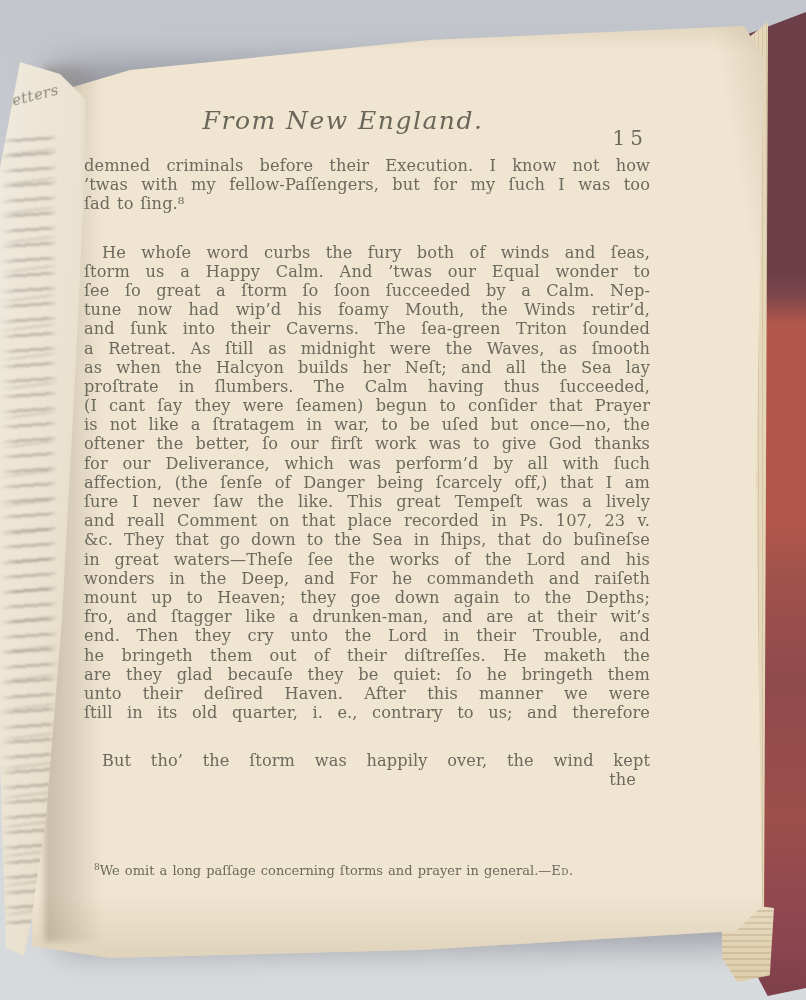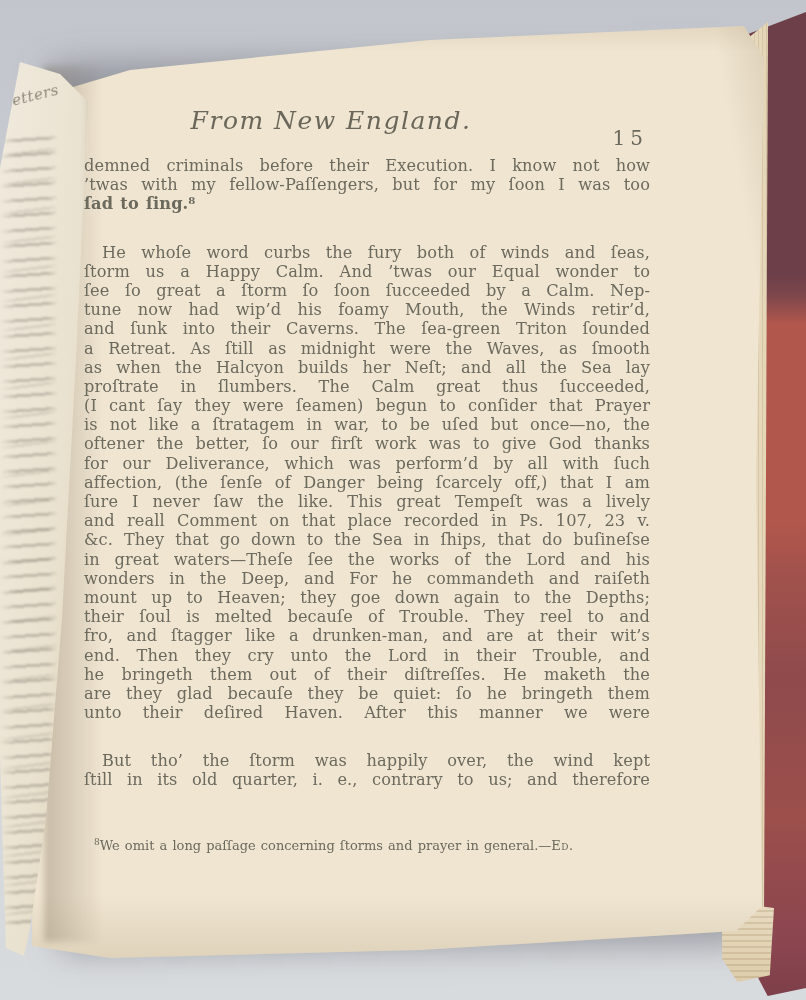--- a/index.html
+++ b/index.html
@@ -82,35 +82,35 @@
     -webkit-mask-image:linear-gradient(90deg, rgba(0,0,0,0), #000 28%, #000 82%, rgba(0,0,0,0));
     mask-image:linear-gradient(90deg, rgba(0,0,0,0), #000 28%, #000 82%, rgba(0,0,0,0));
     filter:blur(1.1px);
   }
 
   
   .text-col{ position:absolute; left:84px; top:104px; width:566px; height:780px; z-index:7;
              color:var(--ink,#6c695d); }
   .running-head{ position:absolute; top:2px; left:0; width:100%; height:34px; }
   .head-title{
-    position:absolute; left:0; width:100%; text-align:center;
+    position:absolute; left:12px; width:100%; text-align:center;
     transform:translateX(-36px);
     font-style:italic; font-size:25px; letter-spacing:1.5px; color:#6a675a;
   }
   .head-number{ position:absolute; right:2px; top:20px; font-size:20px; letter-spacing:5px; }
 
   .body{ position:absolute; top:52px; left:0; width:566px;
          font-size:16.2px; line-height:19.2px; word-spacing:1.5px; letter-spacing:.1px; }
   .line{ height:19.2px; overflow:hidden; text-align:justify; text-align-last:justify; }
   .line.indent{ text-indent:18px;margin-top:29px; }
-  .line.flush{ text-align-last:left;font-weight:bold; }
+  .line.flush{ text-align-last:left; }
   .line.catchword{ text-align-last:right; padding-right:14px; }
 
-  .footnote{ position:absolute; top:731px; left:0; width:566px; padding-left:10px;
-             font-size:13px; line-height:15px; word-spacing:1px; }
+  .footnote{ position:absolute; top:753px; left:0; width:566px; padding-left:10px;
+             font-size:13px; line-height:21px; word-spacing:1px; }
   .fn-marker{ font-size:9px; }
   .sc{ font-variant:small-caps; letter-spacing:.5px; }
 </style>
 </head>
 <body>
 
 <div class="scene">
   <div class="page-shadow"></div>
   <div class="cover-right"></div>
   <div class="page-stack-right"></div>
@@ -125,46 +125,46 @@
   </div>
 
   <div class="text-col">
     <div class="running-head">
       <div class="head-title">From New England.</div>
       <div class="head-number">15</div>
     </div>
 
     <div class="body">
         <div class="line">demned criminals before their Execution.  I know not how</div>
-        <div class="line">’twas with my fellow-Paſſengers, but for my ſoon I was too</div>
+        <div class="line">’twas with my fellow-Paſſengers, but for my ſuch I was too</div>
         <div class="line flush">ſad to ſing.⁸</div>
         <div class="line indent">He whoſe word curbs the fury both of winds and ſeas,</div>
         <div class="line">ſtorm us a Happy Calm.  And ’twas our Equal wonder to</div>
         <div class="line">ſee ſo great a ſtorm ſo ſoon ſucceeded by a Calm.  Nep-</div>
         <div class="line">tune now had wip’d his foamy Mouth, the Winds retir’d,</div>
         <div class="line">and ſunk into their Caverns.  The ſea-green Triton ſounded</div>
         <div class="line">a Retreat.  As ſtill as midnight were the Waves, as ſmooth</div>
         <div class="line">as when the Halcyon builds her Neſt; and all the Sea lay</div>
-        <div class="line">proſtrate in ſlumbers.  The Calm great thus ſucceeded,</div>
+        <div class="line">proſtrate in ſlumbers.  The Calm having thus ſucceeded,</div>
         <div class="line">(I cant ſay they were ſeamen) begun to conſider that Prayer</div>
         <div class="line">is not like a ſtratagem in war, to be uſed but once—no, the</div>
         <div class="line">oftener the better, ſo our firſt work was to give God thanks</div>
         <div class="line">for our Deliverance, which was perform’d by all with ſuch</div>
         <div class="line">affection, (the ſenſe of Danger being ſcarcely off,) that I am</div>
         <div class="line">ſure I never ſaw the like.  This great Tempeſt was a lively</div>
         <div class="line">and reall Comment on that place recorded in Ps. 107, 23 v.</div>
         <div class="line">&amp;c.  They that go down to the Sea in ſhips, that do buſineſse</div>
         <div class="line">in great waters—Theſe ſee the works of the Lord and his</div>
         <div class="line">wonders in the Deep, and For he commandeth and raiſeth</div>
         <div class="line">mount up to Heaven; they goe down again to the Depths;</div>
-        <div class="line">their ſoul is melted becauſe of Trouble.  They reel to and</div>
         <div class="line">fro, and ſtagger like a drunken-man, and are at their wit’s</div>
         <div class="line">end.  Then they cry unto the Lord in their Trouble, and</div>
         <div class="line">he bringeth them out of their diſtreſſes.  He maketh the</div>
         <div class="line">are they glad becauſe they be quiet: ſo he bringeth them</div>
         <div class="line">unto their deſired Haven.  After this manner we were</div>
+        <div class="line">ſtill in its old quarter, i. e., contrary to us; and therefore</div>
         <div class="line indent">But tho’ the ſtorm was happily over, the wind kept</div>
-        <div class="line">ſtill in its old quarter, i. e., contrary to us; and therefore</div>
+        <div class="line catchword">the</div>
       </div>
 
     <div class="footnote"><sup class="fn-marker">8</sup><span>We omit a long paſſage concerning ſtorms and prayer in general.—</span><span class="sc">Ed.</span></div>
   </div>
 </div>
 
 </body></html>

